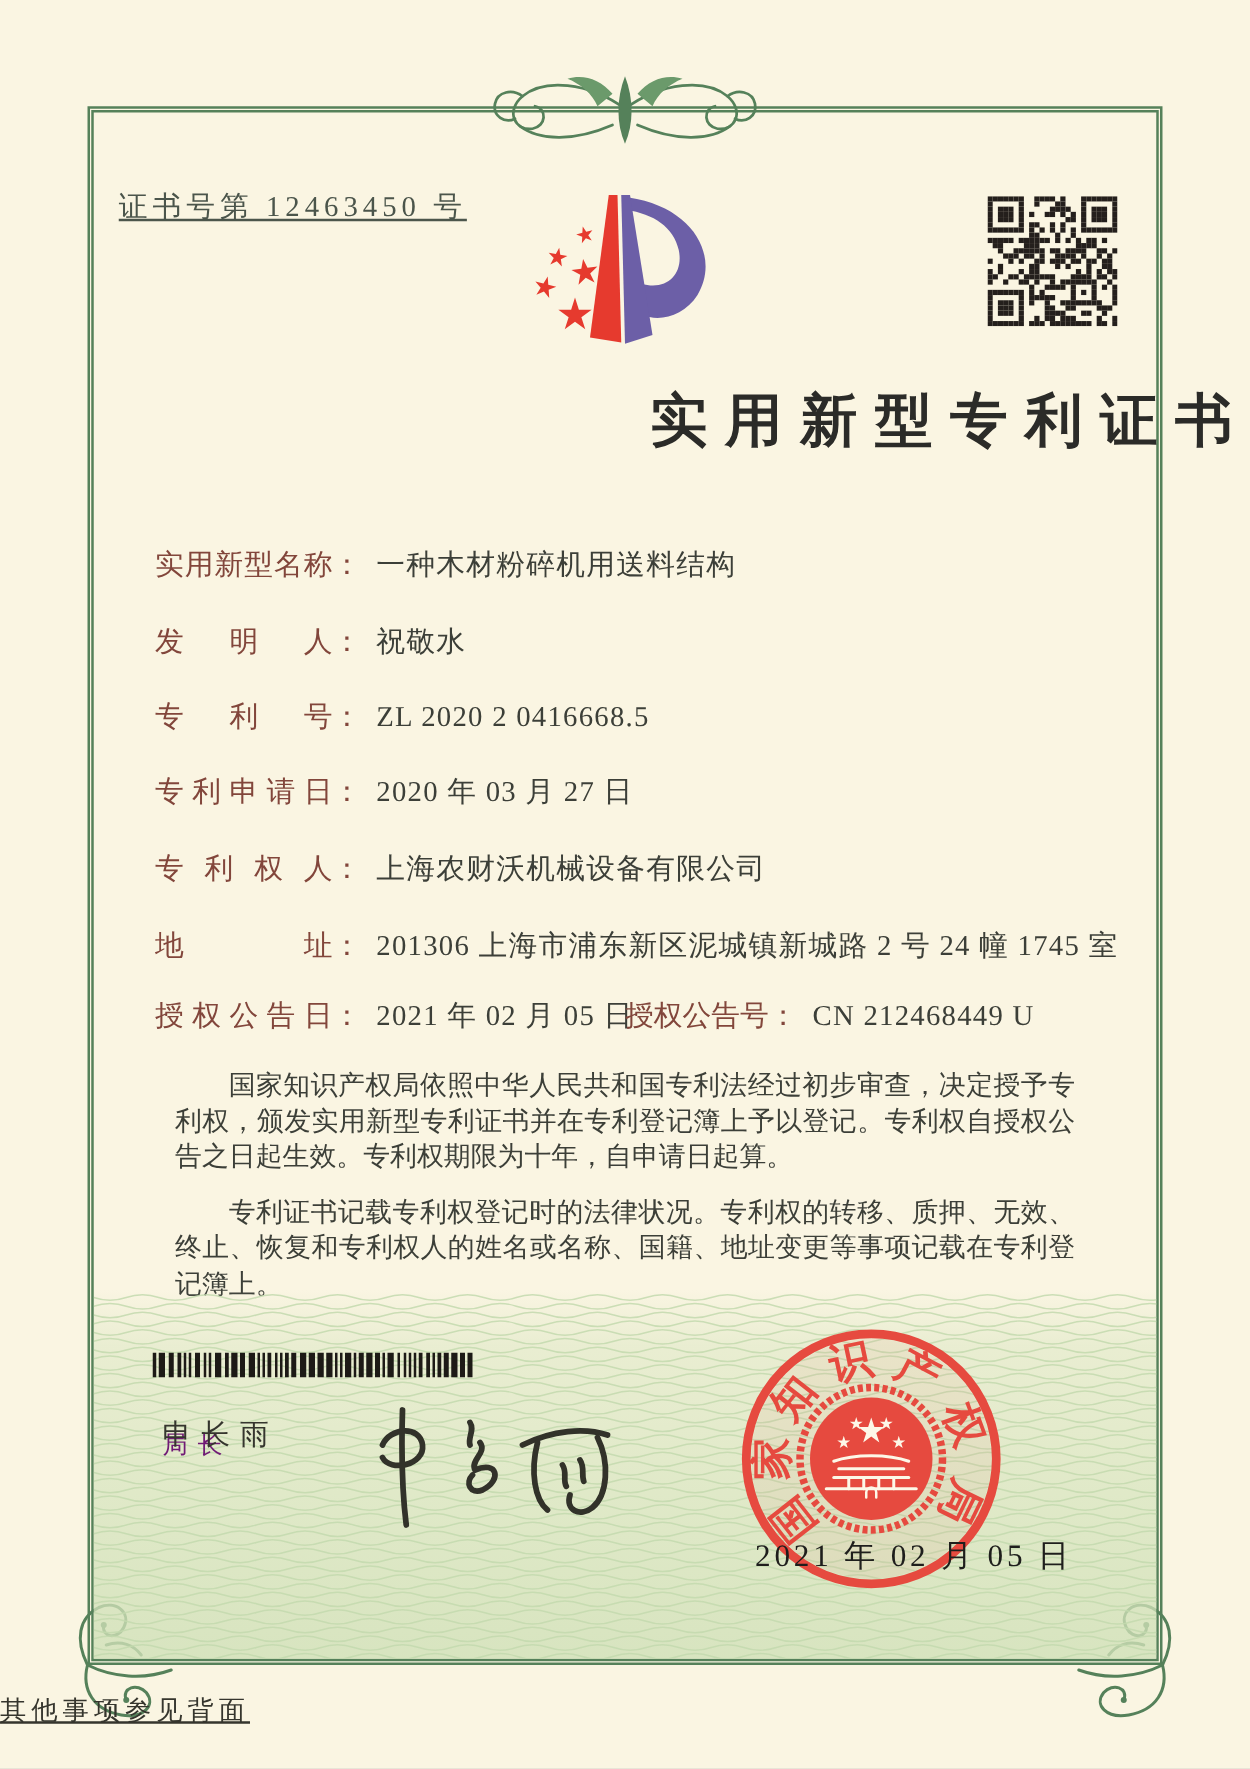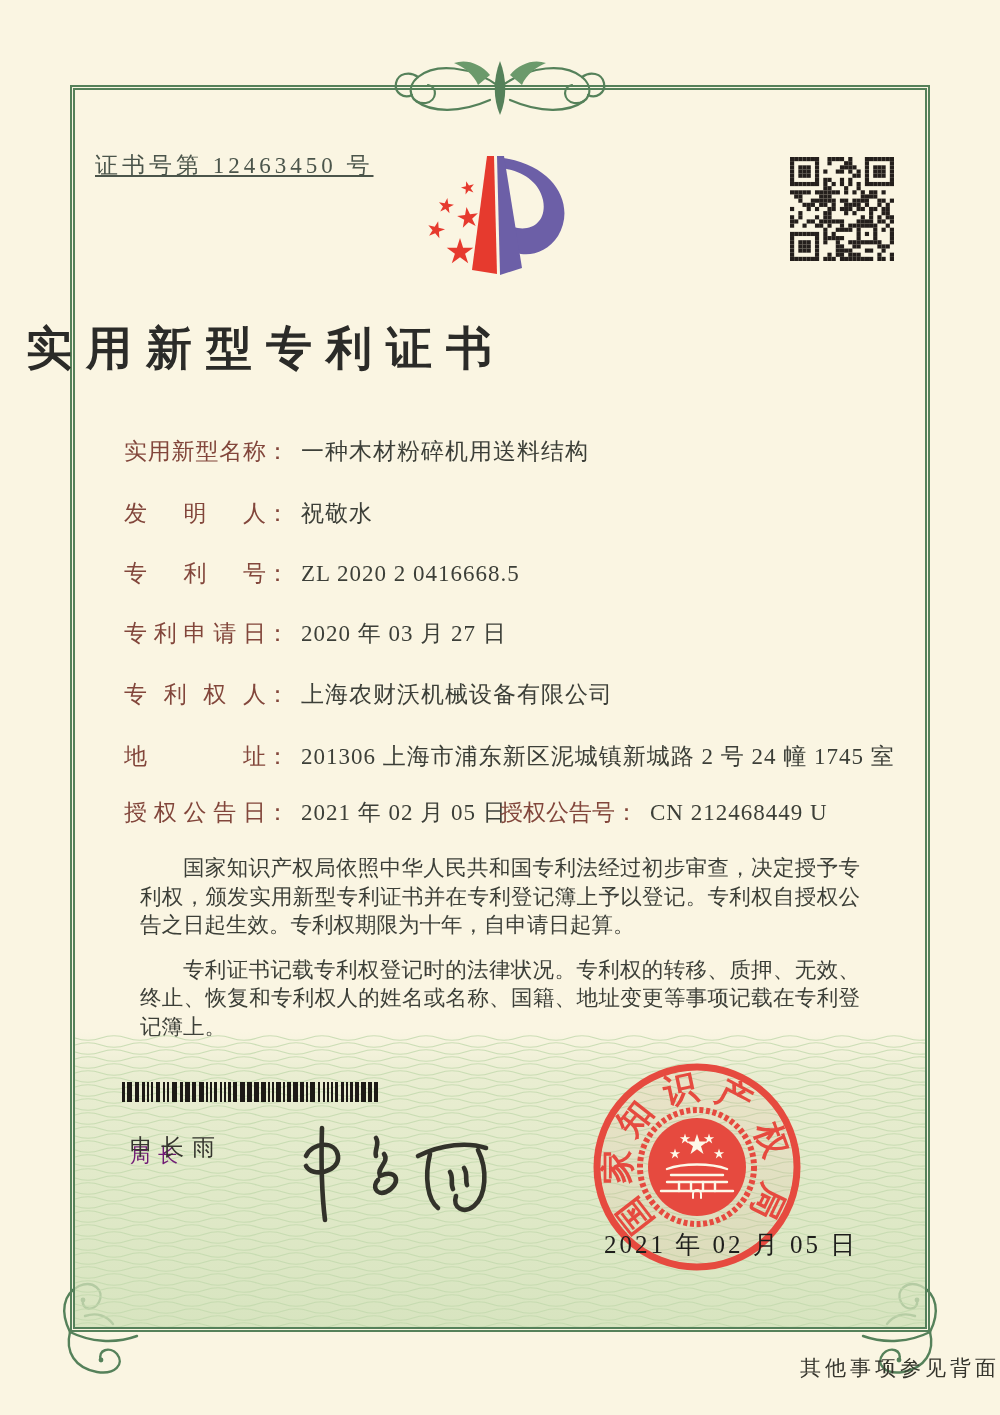--- a/index.html
+++ b/index.html
@@ -9,21 +9,21 @@
   }
   html,body{margin:0;padding:0;background:#cfcfc6;}
   .page{position:relative;width:1000px;height:1415px;margin:0 auto;background:var(--paper);
         overflow:hidden;font-family:"Liberation Serif","DejaVu Serif",serif;}
   .frame{position:absolute;left:70px;top:85px;width:860px;height:1247px;box-sizing:border-box;
          border:5px double var(--frame-green);}
   .ornament{position:absolute;pointer-events:none;}
   .certno{position:absolute;left:95px;top:150px;font-size:23px;letter-spacing:4px;color:var(--certno-ink);text-decoration:underline;}
   #logo{position:absolute;left:400px;top:140px;}
   #qr{position:absolute;left:790px;top:157px;}
-  .title{position:absolute;left:0;right:0;top:306px;margin:12px;text-align:left;font-size:46px;
+  .title{position:absolute;left:0;right:0;top:306px;margin:0;text-align:right;font-size:46px;
          font-weight:600;letter-spacing:14px;padding-left:14px;color:var(--title-ink);}
   .row{position:absolute;left:124px;font-size:23px;white-space:nowrap;color:var(--ink);}
   .flabel{display:inline-block;width:142px;text-align:justify;text-align-last:justify;
           color:var(--label-red);}
   .flabel2{color:var(--label-red);text-align:right;}
   .colon{color:var(--label-red);margin-right:12px;}
   .fvalue{color:var(--ink);letter-spacing:1px;}
   .pair2{position:absolute;left:376px;top:0;}
   .paras{position:absolute;left:124px;top:838px;width:752px;font-size:21.5px;line-height:28.5px;
          color:var(--ink);text-align:justify;}
@@ -33,22 +33,22 @@
                    rgba(213,228,189,.7) 55%,rgba(207,224,183,.8) 100%);}
   #waves{position:absolute;left:0;top:0;}
   #barcode{position:absolute;left:122px;top:1082px;}
   .signer-title{position:absolute;left:130px;top:1142px;font-size:20px;letter-spacing:8px;color:#701a75;}
   .signer-name{position:absolute;left:130px;top:1132px;font-size:23px;letter-spacing:8px;color:#35352e;}
   #signature{position:absolute;left:262px;top:1116px;}
   #seal{position:absolute;left:588px;top:1058px;}
   .seal-date{position:absolute;left:604px;top:1228px;font-size:25px;letter-spacing:3px;color:#1e1e1c;}
   .page-indicator{position:absolute;left:0;right:0;top:1294px;text-align:center;font-size:19px;
                   letter-spacing:3px;color:#3a463a;}
-  .back-note{position:absolute;left:0;right:0;top:1354px;text-align:right;font-size:21px;
-             letter-spacing:4px;color:#35352d;}
+  .back-note{position:absolute;left:0;right:0;top:1354px;text-align:left;font-size:21px;
+             letter-spacing:4px;color:#35352d;text-decoration:underline;}
 </style>
 </head>
 <body>
 
 <div class="page">
 
   <div class="frame"></div>
 
   <svg class="ornament" style="left:340px;top:45px" width="320" height="80" viewBox="0 0 320 80">
     <g stroke="#55815a" stroke-width="2.2" fill="none" stroke-linecap="round">

